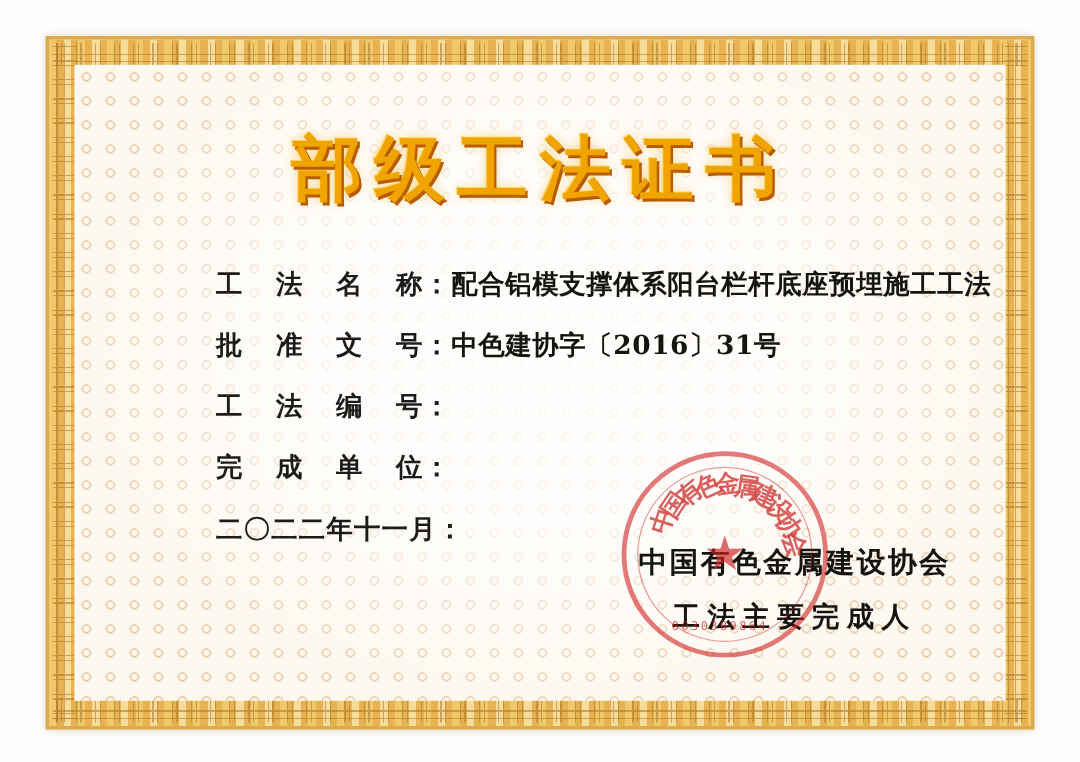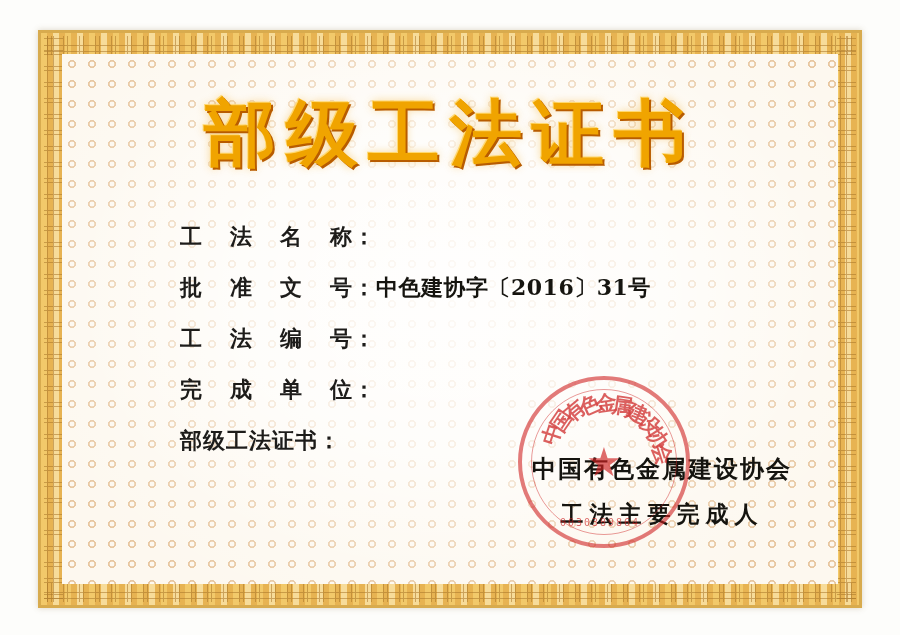--- a/index.html
+++ b/index.html
@@ -128,27 +128,27 @@
 
   .content {
     position: relative;
     z-index: 3;
     height: 100%;
   }
 
   
   .title {
     position: absolute;
-    top: 32px;
+    top: 48px;
     left: 0;
     right: 0;
     text-align: center;
     font-family: "DejaVu Serif", "Liberation Serif", serif;
     font-weight: bold;
-    font-size: 72px;
+    font-size: 59px;
     letter-spacing: 10px;
     color: #f0a400;
     text-shadow:
       2px 2px 0 #b85c00,
       -1px -1px 0 #ffd970,
       0 0 10px rgba(240,160,0,0.45);
     white-space: nowrap;
   }
 
   
@@ -285,20 +285,21 @@
 
         <div class="rows">
 
           <div class="row">
             <div class="row-label spaced">
               <span>工</span>
               <span>法</span>
               <span>名</span>
               <span>称：</span>
             </div>
+            <div class="row-value">配合铝模支撑体系阳台栏杆底座预埋施工工法</div>
           </div>
 
           <div class="row">
             <div class="row-label spaced">
               <span>批</span>
               <span>准</span>
               <span>文</span>
               <span>号：</span>
             </div>
             <div class="row-value">中色建协字〔2016〕31号</div>
@@ -316,21 +317,21 @@
           <div class="row">
             <div class="row-label spaced">
               <span>完</span>
               <span>成</span>
               <span>单</span>
               <span>位：</span>
             </div>
           </div>
 
           <div class="row">
-            <div class="row-label">部级工法证书：</div>
+            <div class="row-label">二〇二二年十一月：</div>
           </div>
 
         </div>
 
         <div class="signature">
           <div class="sig-org">中国有色金属建设协会</div>
           <div class="sig-date">工法主要完成人</div>
         </div>
 
         <div class="seal">

